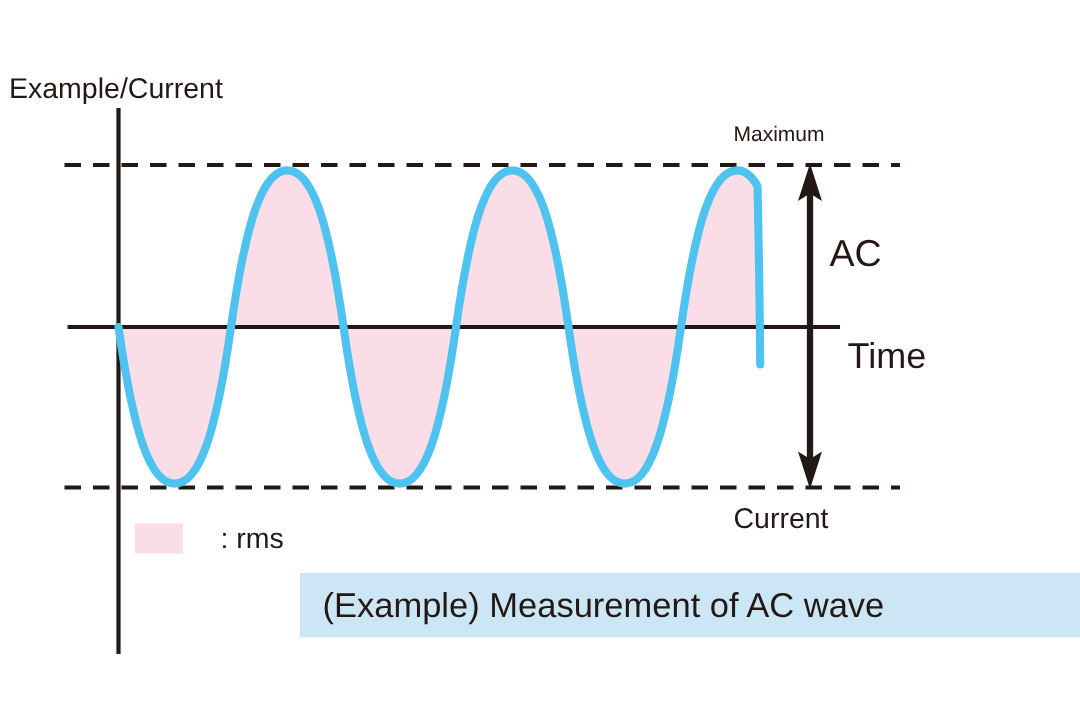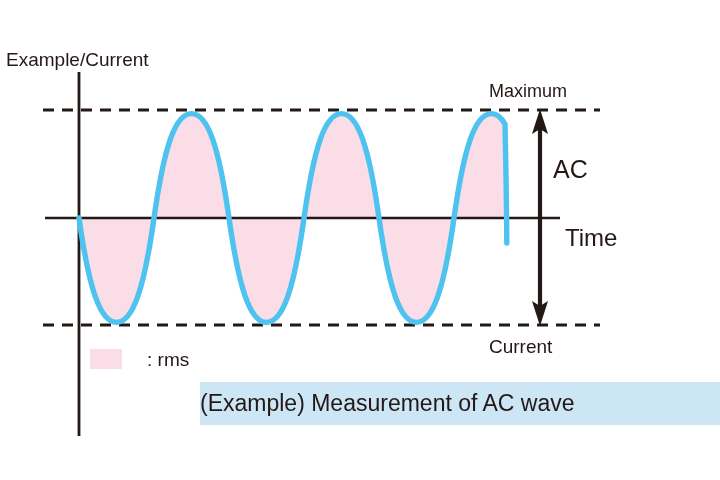--- a/index.html
+++ b/index.html
@@ -28,21 +28,21 @@
     line-height: 1;
   }
   #axis-title {
     left: 6px;
     top: 50px;
     font-size: 19px;
   }
   #label-maximum {
     left: 489px;
     top: 82px;
-    font-size: 18px;
+    font-size: 14px;
   }
   #label-minimum {
     left: 489px;
     top: 337px;
     font-size: 19px;
   }
   #label-ac {
     left: 553px;
     top: 157px;
     font-size: 25px;
@@ -75,21 +75,21 @@
     top: 382px;
     width: 520px;
     height: 43px;
     background: #CDE6F5;
     display: flex;
     align-items: center;
   }
   #caption-text {
     position: static;
     font-size: 23px;
-    padding-left: 0;
+    padding-left: 15px;
   }
 </style>
 </head>
 <body>
 
 <svg id="figure" viewBox="0 0 720 480">
 
   <path id="wave-fill" fill="#FADDE7" stroke="none" d="M79,218
            C 83.3,248.4 88.8,278.2 95.3,296.7
            C 101.8,315.2 109.3,322.4 116.5,322.4

